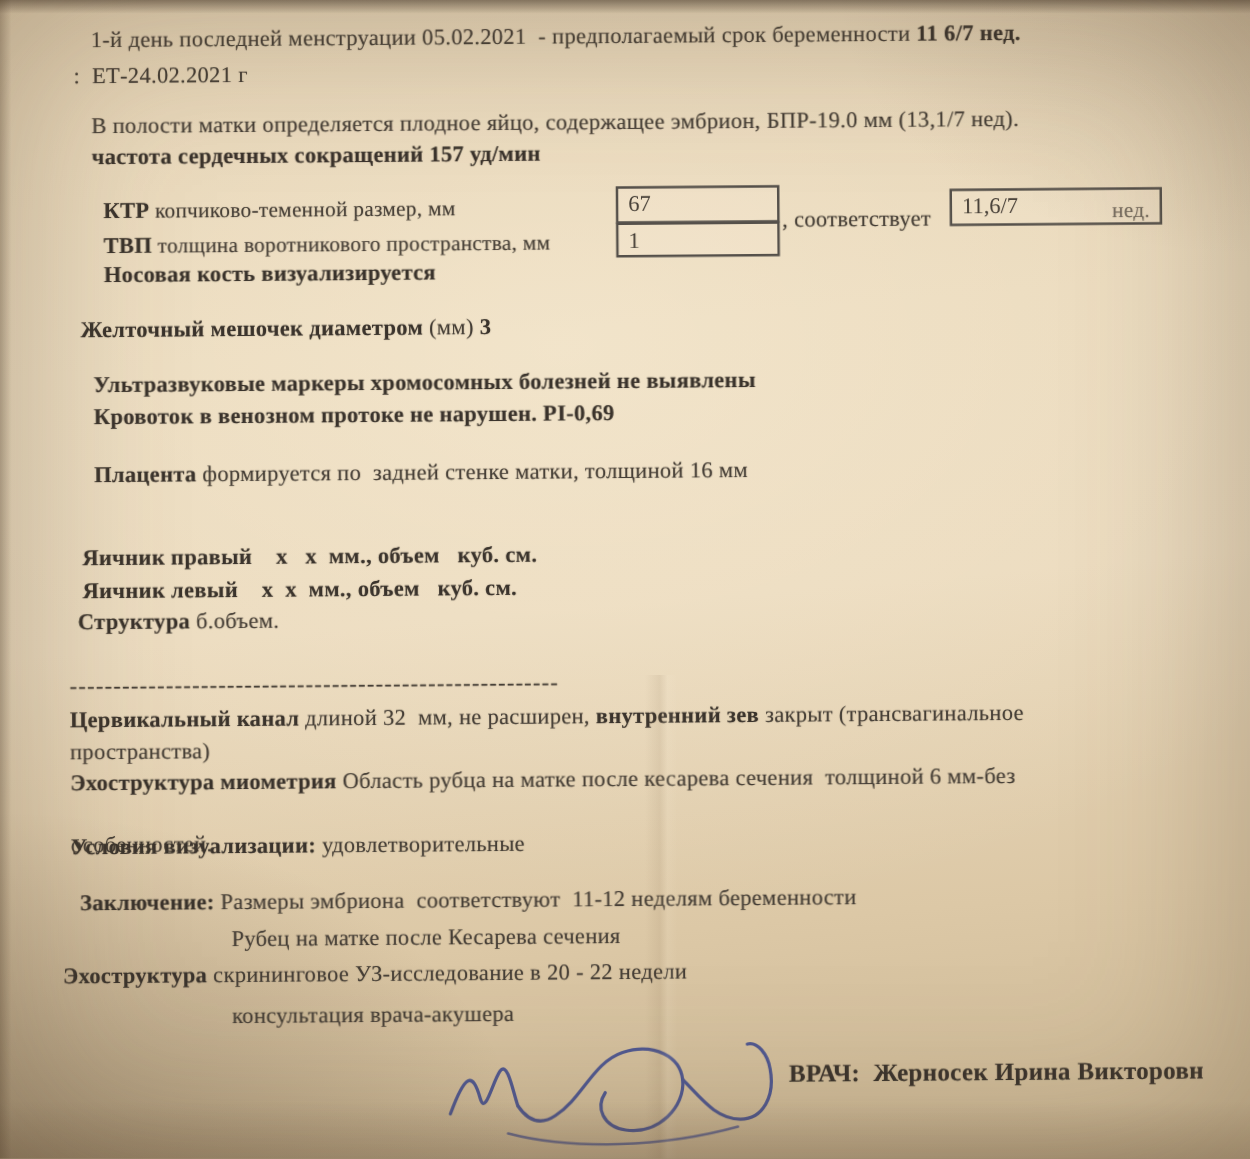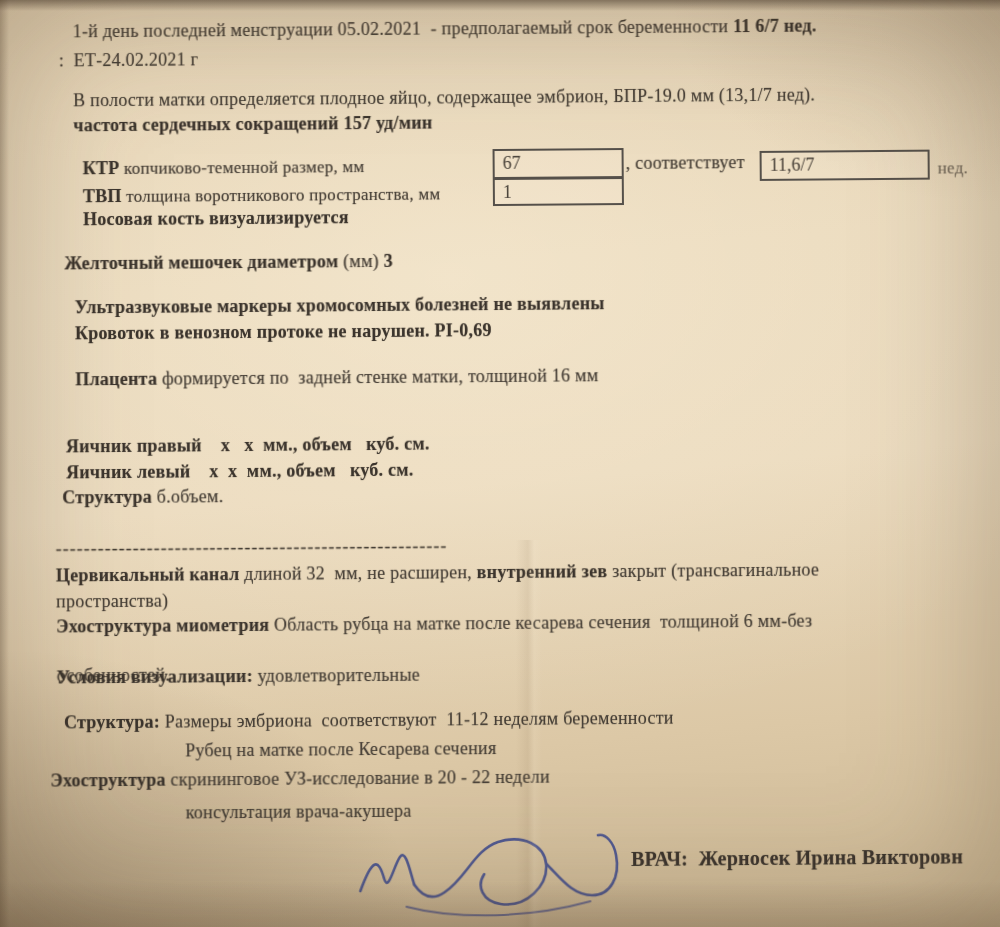--- a/index.html
+++ b/index.html
@@ -49,25 +49,25 @@
     <div class="line" style="top:47px;left:62px"><span>:  ЕТ-24.02.2021 г</span></div>
 
     <div class="line" style="top:87px;left:76px"><span>В полости матки определяется плодное яйцо, содержащее эмбрион, БПР-19.0 мм (13,1/7 нед).</span></div>
 
     <div class="line b" style="top:112px;left:76px"><span>частота сердечных сокращений 157 уд/мин</span></div>
 
     <div class="line" style="top:155px;left:85px"><span class="b">КТР</span><span class="sm"> копчиково-теменной размер, мм</span></div>
 
     <div class="vbox" style="top:149px;left:495px;width:127px;height:26px"><span>67</span></div>
 
-    <div class="line" style="top:154px;left:628px"><span>, соответствует</span></div>
+    <div class="line" style="top:166px;left:628px"><span>, соответствует</span></div>
 
     <div class="vbox" style="top:153px;left:762px;width:166px;height:26px"><span>11,6/7</span></div>
 
-    <div class="line sm faded" style="top:162px;left:940px"><span>нед.</span></div>
+    <div class="line sm faded" style="top:162px;left:892px"><span>нед.</span></div>
 
     <div class="line" style="top:183px;left:85px"><span class="b">ТВП</span><span class="sm"> толщина воротникового пространства, мм</span></div>
 
     <div class="vbox" style="top:178px;left:495px;width:127px;height:24px"><span>1</span></div>
 
     <div class="line b" style="top:206px;left:85px"><span>Носовая кость визуализируется</span></div>
 
     <div class="line" style="top:250px;left:66px"><span class="b">Желточный мешочек диаметром</span><span> (мм) </span><span class="b">3</span></div>
 
     <div class="line b" style="top:294px;left:76px"><span>Ультразвуковые маркеры хромосомных болезней не выявлены</span></div>
@@ -87,21 +87,21 @@
     <div class="line" style="top:562px;left:55px"><span class="b">Цервикальный канал</span><span> длиной 32  мм, не расширен, </span><span class="b">внутренний зев</span><span> закрыт (трансвагинальное</span></div>
 
     <div class="line" style="top:588px;left:55px"><span>пространства)</span></div>
 
     <div class="line" style="top:613px;left:55px"><span class="b">Эхоструктура миометрия</span><span> Область рубца на матке после кесарева сечения  толщиной 6 мм-без</span></div>
 
     <div class="line" style="top:662px;left:55px"><span>особенностей.</span></div>
 
     <div class="line" style="top:664px;left:55px"><span class="b">Условия визуализации:</span><span> удовлетворительные</span></div>
 
-    <div class="line" style="top:709px;left:62px"><span class="b">Структура:</span><span> Размеры эмбриона  соответствуют  11-12 неделям беременности</span></div>
+    <div class="line" style="top:709px;left:62px"><span class="b">Заключение:</span><span> Размеры эмбриона  соответствуют  11-12 неделям беременности</span></div>
 
     <div class="line" style="top:738px;left:183px"><span>Рубец на матке после Кесарева сечения</span></div>
 
     <div class="line" style="top:767px;left:48px"><span class="b">Эхоструктура</span><span> скрининговое УЗ-исследование в 20 - 22 недели</span></div>
 
     <div class="line" style="top:800px;left:183px"><span>консультация врача-акушера</span></div>
 
     <div class="line b" style="top:849px;left:628px;font-size:20px"><span>ВРАЧ:</span><span>  Жерносек Ирина Викторовн</span></div>
 
     <div class="sig">

